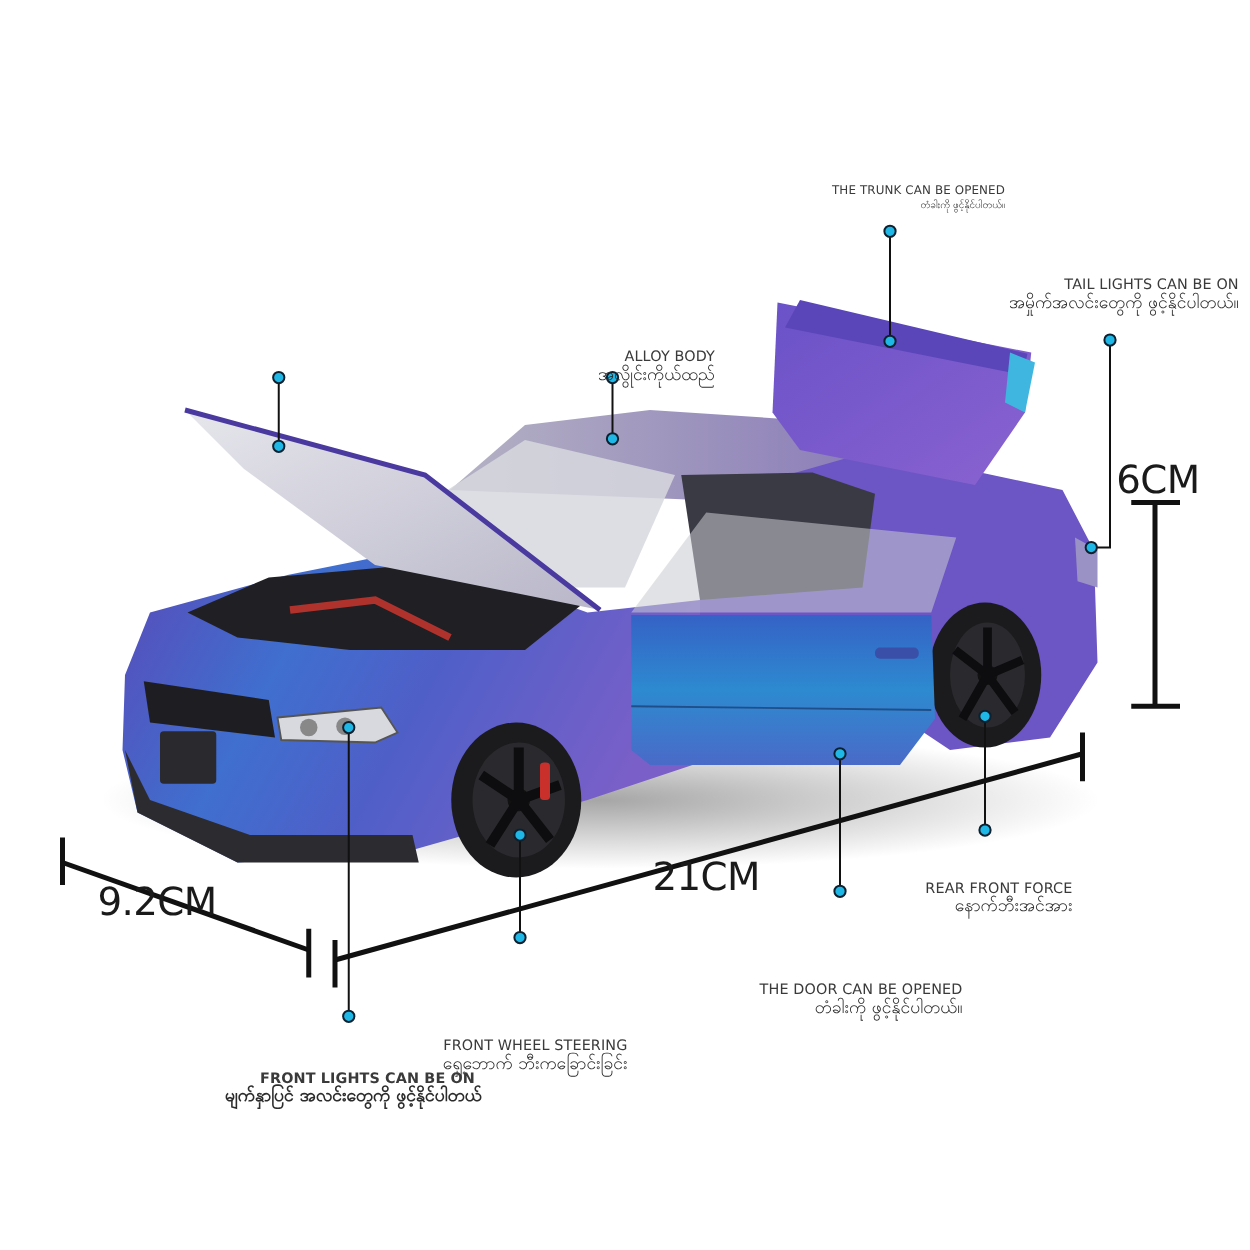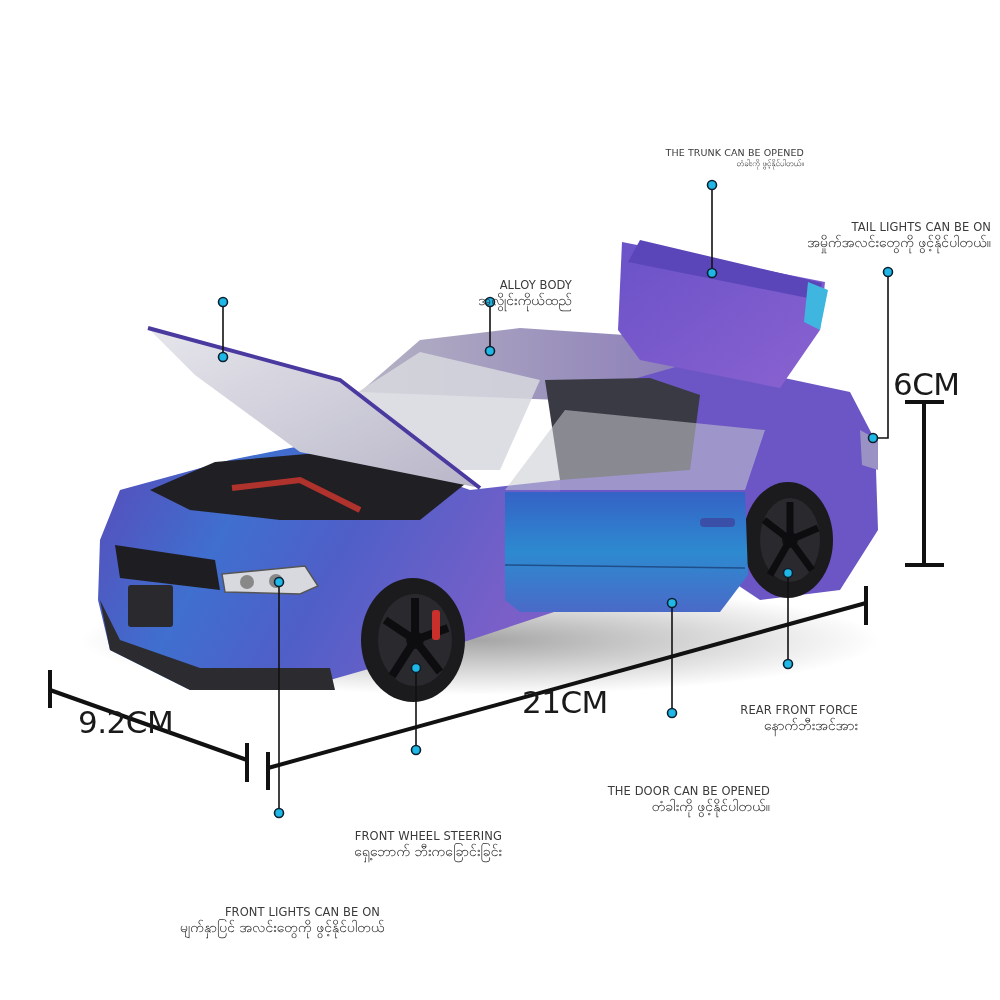--- a/index.html
+++ b/index.html
@@ -174,21 +174,21 @@
   <div class="callout" style="left:716px; top:703px; width:142px;">
     <span class="en">REAR FRONT FORCE</span>
     <span class="my">နောက်ဘီးအင်အား</span>
   </div>
 
   <div class="callout" style="left:330px; top:789px; width:172px;margin-top:40px;">
     <span class="en">FRONT WHEEL STEERING</span>
     <span class="my">ရှေ့ဘောက် ဘီးကခြောင်းခြင်း</span>
   </div>
 
-  <div class="callout" style="left:180px; top:905px; width:200px;">
+  <div class="callout" style="left:180px; top:855px; width:200px;font-weight:bold;">
     <span class="en">FRONT LIGHTS CAN BE ON</span>
     <span class="my">မျက်နှာပြင် အလင်းတွေကို ဖွင့်နိုင်ပါတယ်</span>
   </div>
 
   <div class="dim" style="left:78px; top:704px;">9.2CM</div>
   <div class="dim" style="left:522px; top:684px;">21CM</div>
   <div class="dim" style="left:893px; top:366px;">6CM</div>
 
 </div>
 

